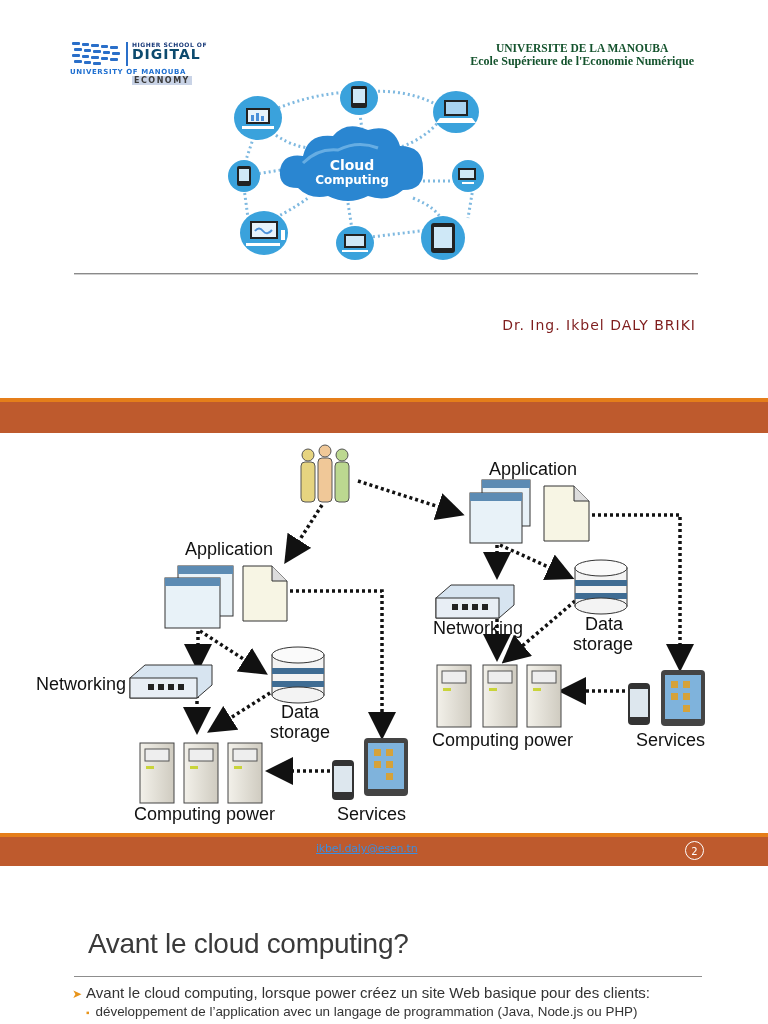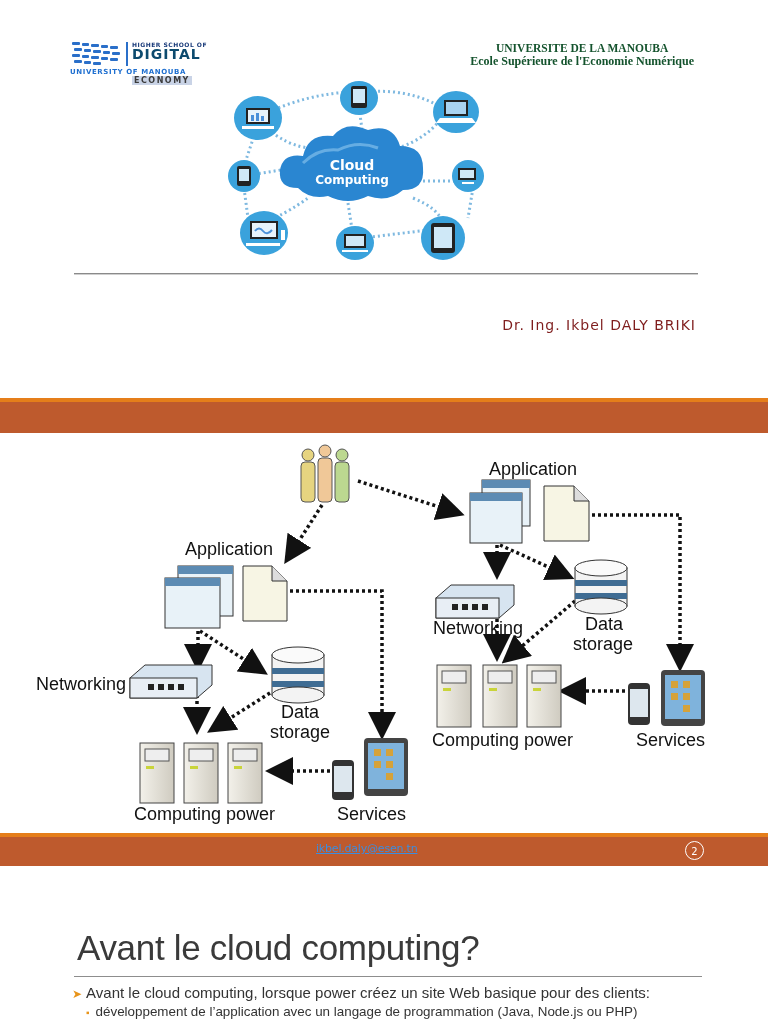--- a/index.html
+++ b/index.html
@@ -24,21 +24,21 @@
 
   
   .diagram { left: 0; top: 433px; width: 768px; height: 400px; }
   .dlabel { position: absolute; font-family: "Liberation Sans", sans-serif; font-size: 18px; color: #111; white-space: nowrap; }
 
   .band-bottom { left: 0; top: 833px; width: 768px; height: 33px; background: #be5a2d; border-top: 4px solid #e57e1a; box-sizing: border-box; }
   .email { left: 316px; top: 842px; font-family: "DejaVu Sans", sans-serif; font-size: 11px; color: #3b8de0; text-decoration: underline; letter-spacing: -0.2px; }
   .pagenum { left: 685px; top: 841px; width: 19px; height: 19px; border: 1.5px solid #fff; border-radius: 50%; color: #fff; font-size: 10px; text-align: center; line-height: 19px; box-sizing: border-box; font-family: "DejaVu Sans", sans-serif; }
 
   
-  .title3 { left: 77px; top: 928px; font-family: "Liberation Sans", sans-serif; font-size: 35px; color: #3a3a3a; letter-spacing: -0.3px; }
+  .title3 { left: 88px; top: 928px; font-family: "Liberation Sans", sans-serif; font-size: 28px; color: #3a3a3a; letter-spacing: -0.3px; }
   .rule3 { left: 74px; top: 976px; width: 628px; height: 1px; background: #8d8d8d; }
   .bullet1 { left: 72px; top: 984px; font-size: 15px; color: #333; white-space: nowrap; }
   .bullet1 .arrow { color: #e8941a; font-size: 12px; margin-right: 4px; }
   .bullet2 { left: 86px; top: 1004px; font-size: 13.4px; color: #333; white-space: nowrap; }
   .bullet2 .dot { color: #e8941a; font-size: 10px; margin-right: 6px; }
 </style>
 </head>
 <body>
 
 <div class="abs logo">

